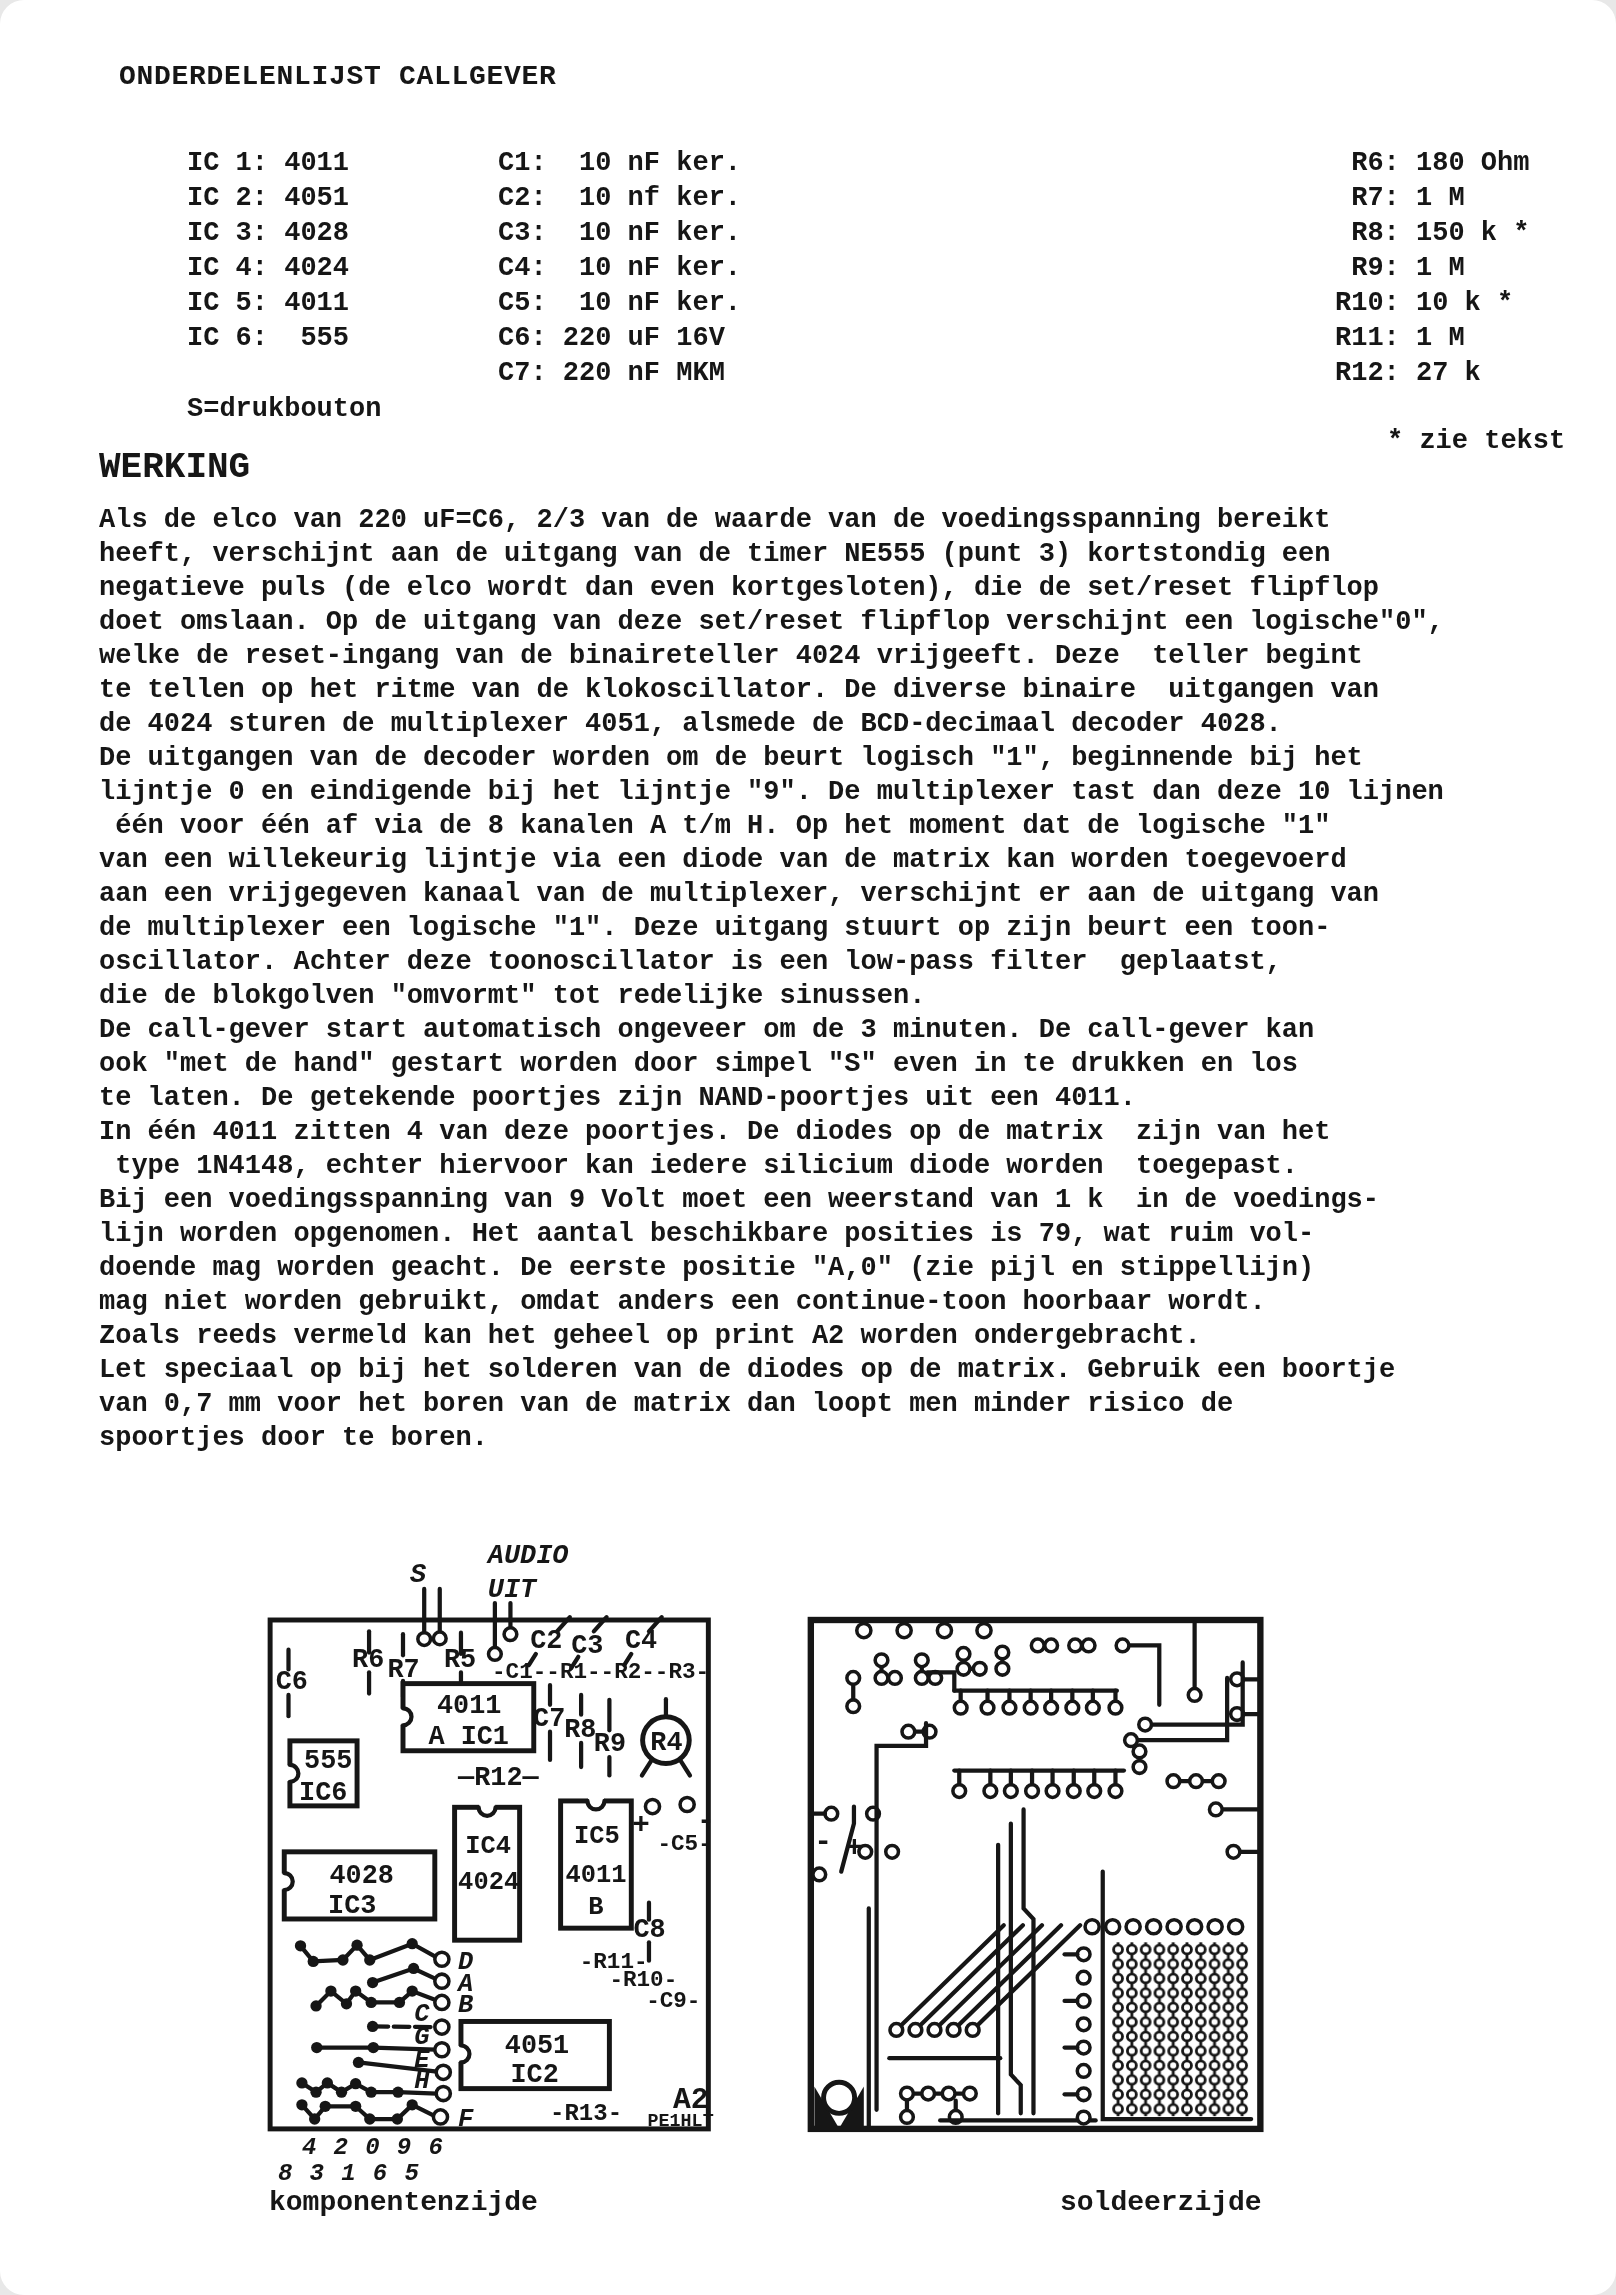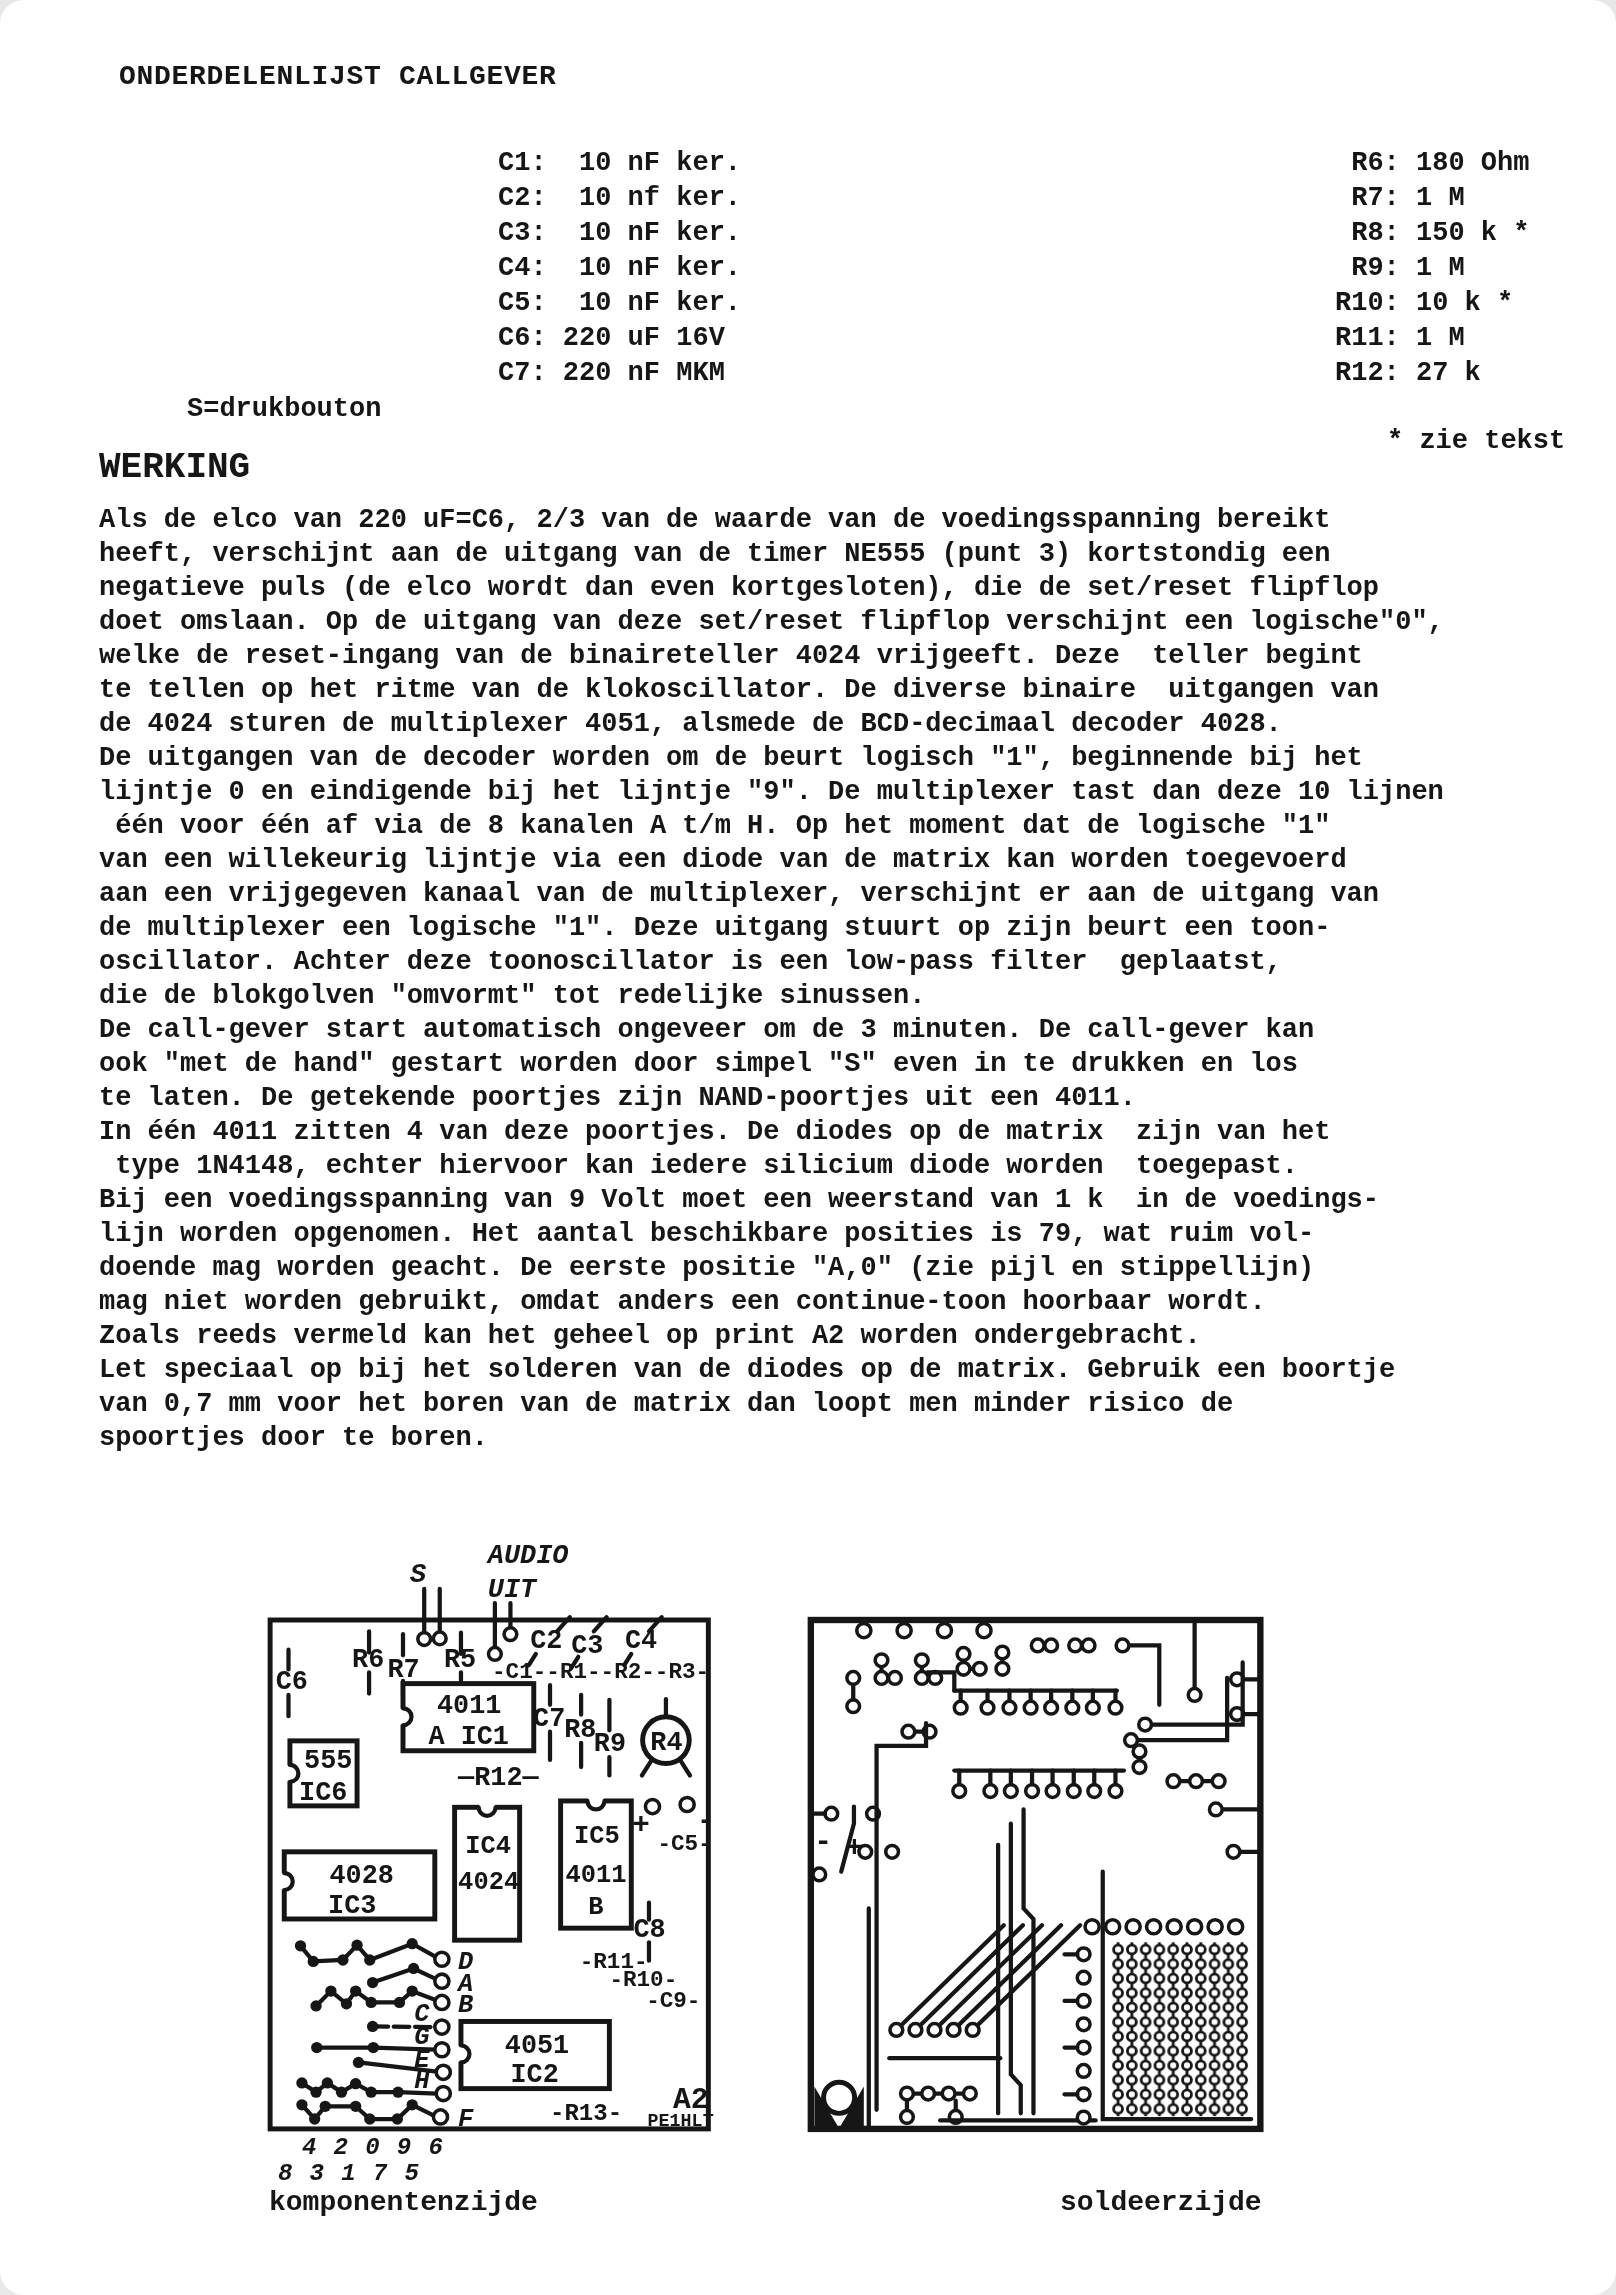--- a/index.html
+++ b/index.html
@@ -23,20 +23,26 @@
   .dot{fill:#161616;stroke:none;}
   .blk{fill:#161616;stroke:none;}
 </style>
 </head>
 <body>
 
 <div class="page">
 
   <div class="abs title" style="left:119px;top:61px;">ONDERDELENLIJST CALLGEVER</div>
 
+  <div class="abs plist" style="left:187px;top:146px;">IC 1: 4011
+IC 2: 4051
+IC 3: 4028
+IC 4: 4024
+IC 5: 4011
+IC 6:  555</div>
   <div class="abs plist" style="left:498px;top:146px;">C1:  10 nF ker.
 C2:  10 nf ker.
 C3:  10 nF ker.
 C4:  10 nF ker.
 C5:  10 nF ker.
 C6: 220 uF 16V
 C7: 220 nF MKM</div>
   <div class="abs plist" style="left:1335px;top:146px;"> R6: 180 Ohm
  R7: 1 M
  R8: 150 k *
@@ -72,21 +78,21 @@
 Bij een voedingsspanning van 9 Volt moet een weerstand van 1 k  in de voedings-
 lijn worden opgenomen. Het aantal beschikbare posities is 79, wat ruim vol-
 doende mag worden geacht. De eerste positie "A,0" (zie pijl en stippellijn)
 mag niet worden gebruikt, omdat anders een continue-toon hoorbaar wordt.
 Zoals reeds vermeld kan het geheel op print A2 worden ondergebracht.
 Let speciaal op bij het solderen van de diodes op de matrix. Gebruik een boortje
 van 0,7 mm voor het boren van de matrix dan loopt men minder risico de
 spoortjes door te boren.</div>
 
   <div class="abs nums" style="left:302px;top:2134px;">4 2 0 9 6</div>
-  <div class="abs nums" style="left:278px;top:2160px;">8 3 1 7 5</div>
+  <div class="abs nums" style="left:278px;top:2160px;">8 3 1 6 5</div>
   <div class="abs cap" style="left:269px;top:2187px;">komponentenzijde</div>
   <div class="abs cap" style="left:1060px;top:2187px;text-align:center;">soldeerzijde</div>
 
   <svg width="1616" height="2295" viewBox="0 0 2286 3247">
     <defs>
       <pattern id="padgrid" x="1572" y="2748" width="19.5" height="20.5" patternUnits="userSpaceOnUse">
         <line x1="9.7" y1="0" x2="9.7" y2="20.5" stroke="#161616" stroke-width="4"></line>
         <circle cx="9.7" cy="10.2" r="6.3" fill="#ffffff" stroke="#161616" stroke-width="4"></circle>
       </pattern>
     </defs>

